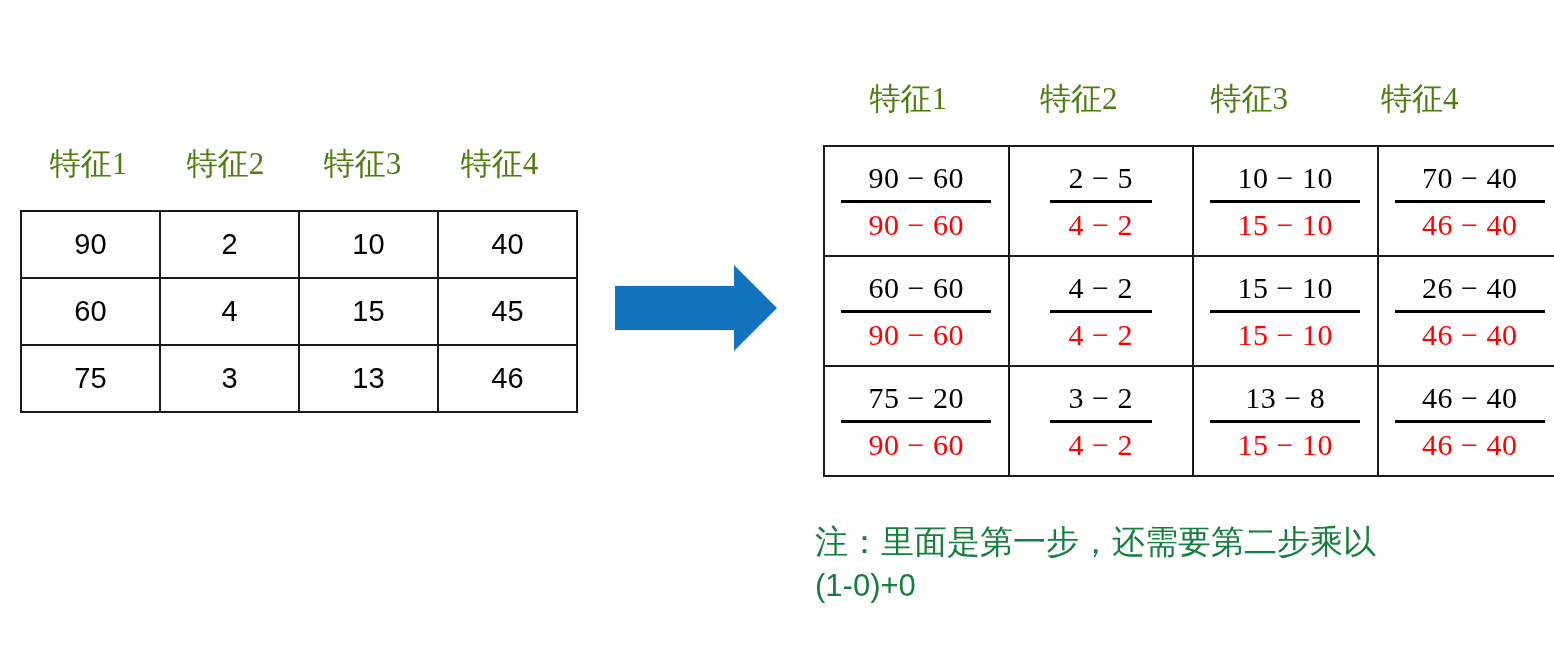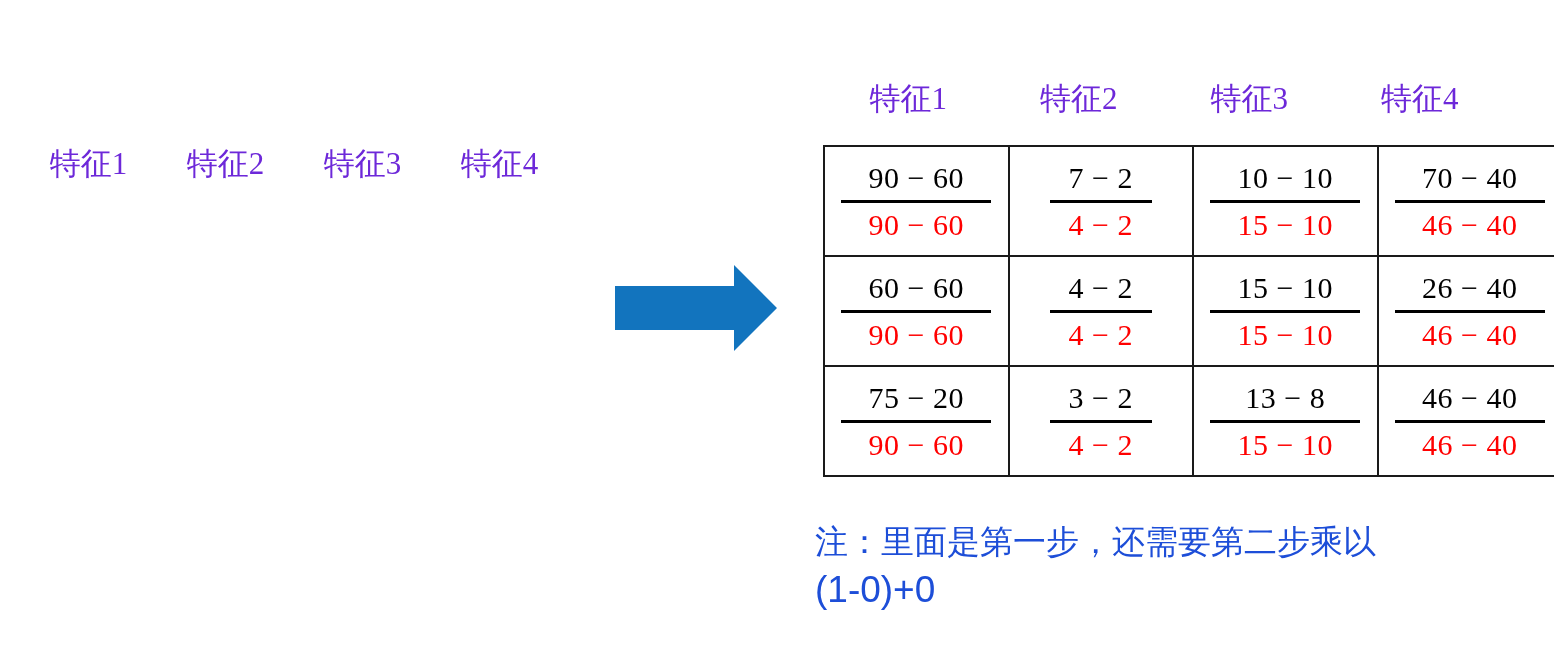--- a/index.html
+++ b/index.html
@@ -30,21 +30,21 @@
     padding: 0;
   }
 
   
   .headers {
     position: absolute;
     display: flex;
     font-size: 31px;
     font-weight: 400;
     font-family: "Liberation Serif", "DejaVu Serif", serif;
-    color: #6d28d9;
+    color: #4d7c0f;
   }
   .headers .hcell {
     text-align: center;
     white-space: nowrap;
   }
 
   
   #left-headers {
     left: 20px;
     top: 143px;
@@ -126,39 +126,57 @@
 
   
   #note {
     position: absolute;
     left: 815px;
     top: 521px;
     width: 715px;
     font-family: "Liberation Serif", "DejaVu Serif", serif;
     font-size: 33px;
     line-height: 1.33;
-    color: #1d4ed8;
+    color: #15803d;
   }
   #note .line2 {
     font-family: "Liberation Sans", "DejaVu Sans", sans-serif;
-    font-size: 37px;
+    font-size: 31px;
   }
 </style>
 </head>
 <body>
 
 <div class="headers" id="left-headers">
   <div class="hcell">特征1</div>
   <div class="hcell">特征2</div>
   <div class="hcell">特征3</div>
   <div class="hcell">特征4</div>
 </div>
 
 <table class="grid" id="left-table">
   <tbody>
+    <tr>
+      <td>90</td>
+      <td>2</td>
+      <td>10</td>
+      <td>40</td>
+    </tr>
+    <tr>
+      <td>60</td>
+      <td>4</td>
+      <td>15</td>
+      <td>45</td>
+    </tr>
+    <tr>
+      <td>75</td>
+      <td>3</td>
+      <td>13</td>
+      <td>46</td>
+    </tr>
   </tbody>
 </table>
 
 <svg id="arrow" viewBox="0 0 168 92" aria-hidden="true">
   <polygon points="3,24 122,24 122,3 165,46 122,89 122,68 3,68" fill="#1274BE"></polygon>
 </svg>
 
 <div class="headers" id="right-headers">
   <div class="hcell">特征1</div>
   <div class="hcell">特征2</div>
@@ -171,21 +189,21 @@
     <tr>
       <td>
         <div class="frac">
           <span class="num">90 − 60</span>
           <span class="bar"></span>
           <span class="den">90 − 60</span>
         </div>
       </td>
       <td class="narrow">
         <div class="frac">
-          <span class="num">7 − 2</span>
+          <span class="num">2 − 5</span>
           <span class="bar"></span>
           <span class="den">4 − 2</span>
         </div>
       </td>
       <td>
         <div class="frac">
           <span class="num">10 − 10</span>
           <span class="bar"></span>
           <span class="den">15 − 10</span>
         </div>

